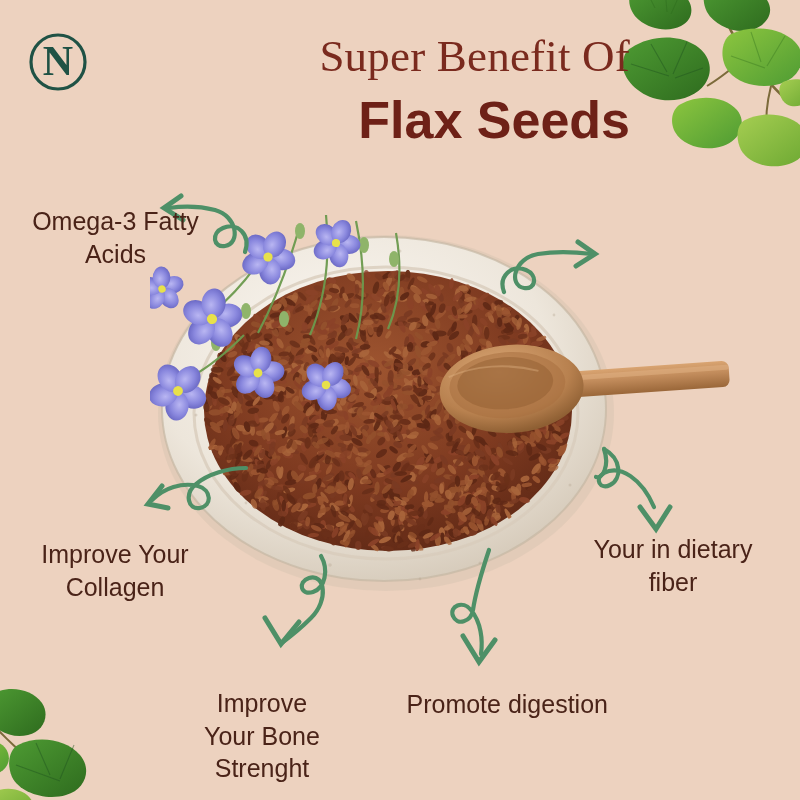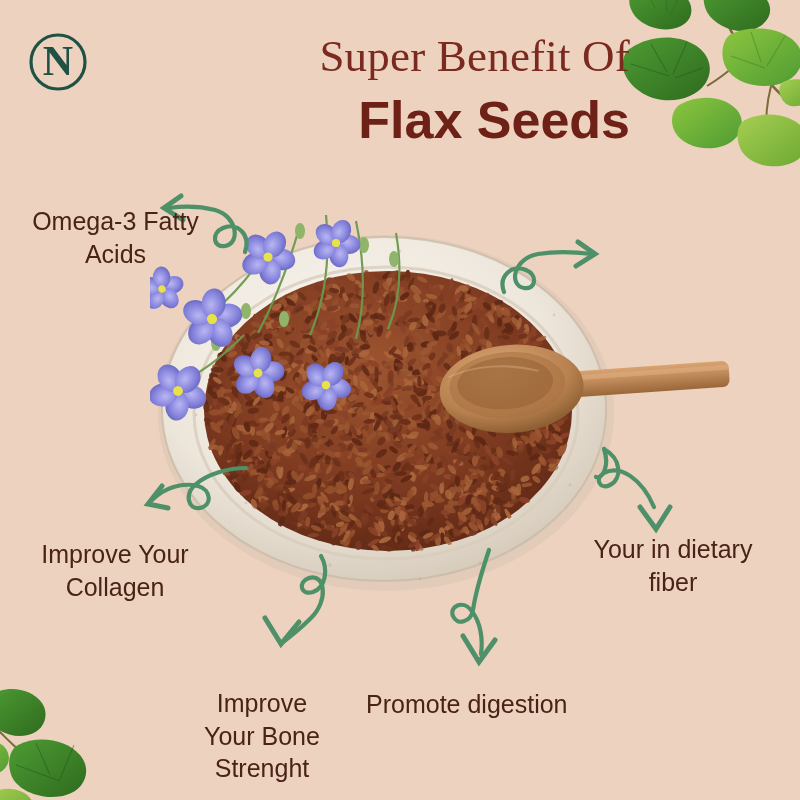--- a/index.html
+++ b/index.html
@@ -55,21 +55,21 @@
     font-size: 25px;
     line-height: 1.30;
     text-align: center;
     white-space: pre-line;
   }
   #label-omega   { left: -2px;  top: 205px; width: 235px; }
   #label-anti    { left: 562px; top: 263px; width: 238px; }
   #label-collagen{ left: -4px;  top: 538px; width: 238px; }
   #label-fiber   { left: 548px; top: 533px; width: 250px; }
   #label-bone    { left: 172px; top: 640px; width: 180px; margin-top: 47px; }
-  #label-digest  { left: 366px; top: 688px; width: 260px; text-align: left; }
+  #label-digest  { left: 348px; top: 688px; width: 260px; text-align: right; }
 
   
   .arrow-svg { position: absolute; overflow: visible; }
   #arrow-omega    { left: 145px; top: 188px; }
   #arrow-anti     { left: 500px; top: 240px; }
   #arrow-collagen { left: 132px; top: 462px; }
   #arrow-fiber    { left: 598px; top: 445px; }
   #arrow-bone     { left: 243px; top: 556px; }
   #arrow-digest   { left: 445px; top: 548px; }
 

